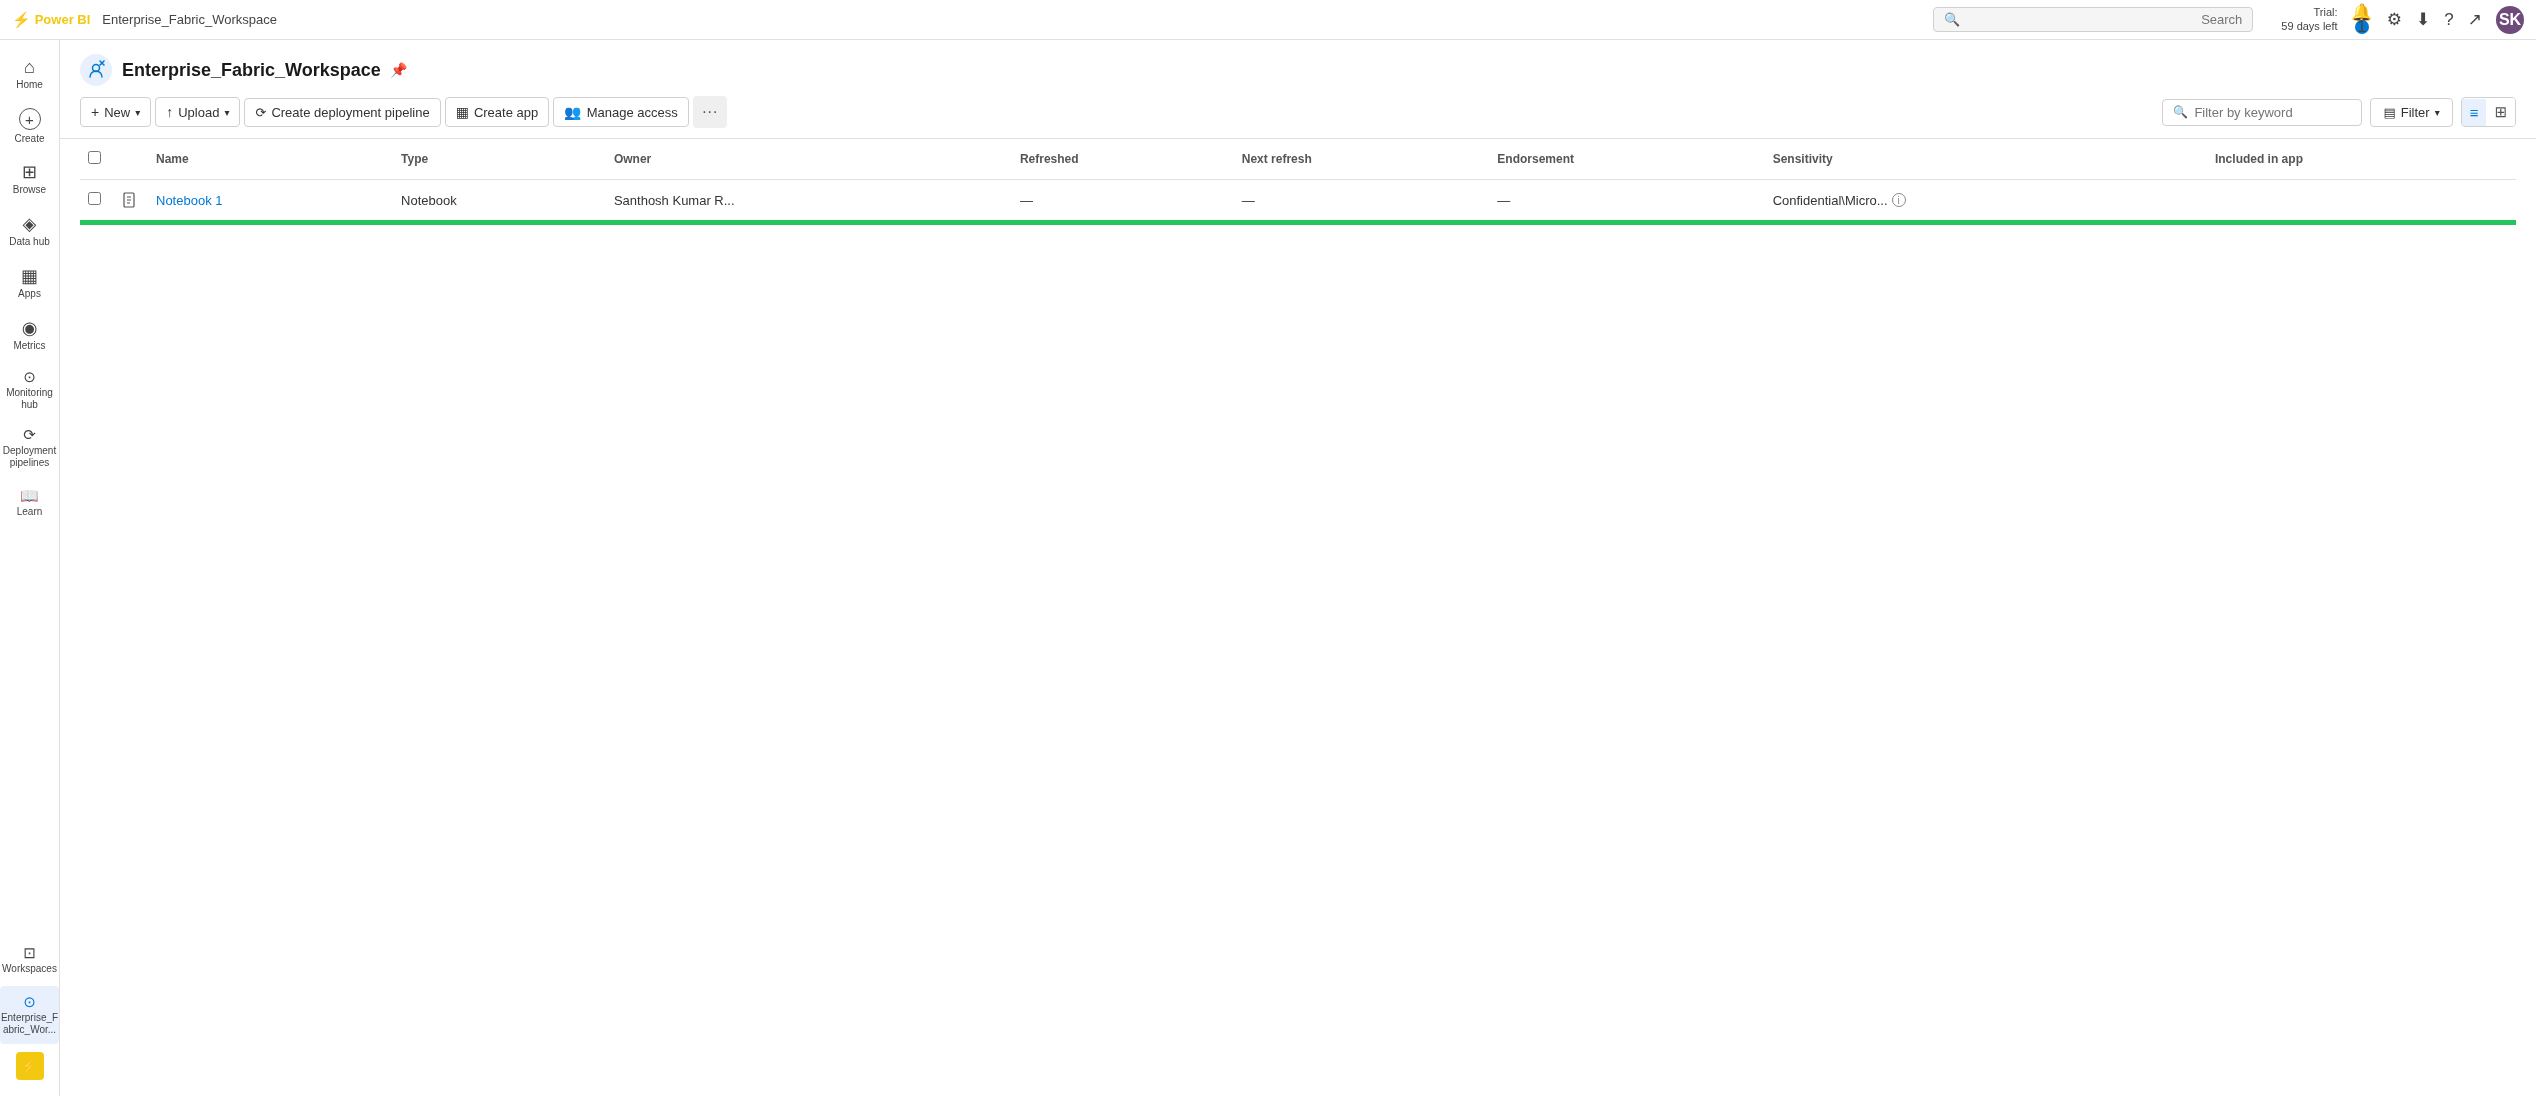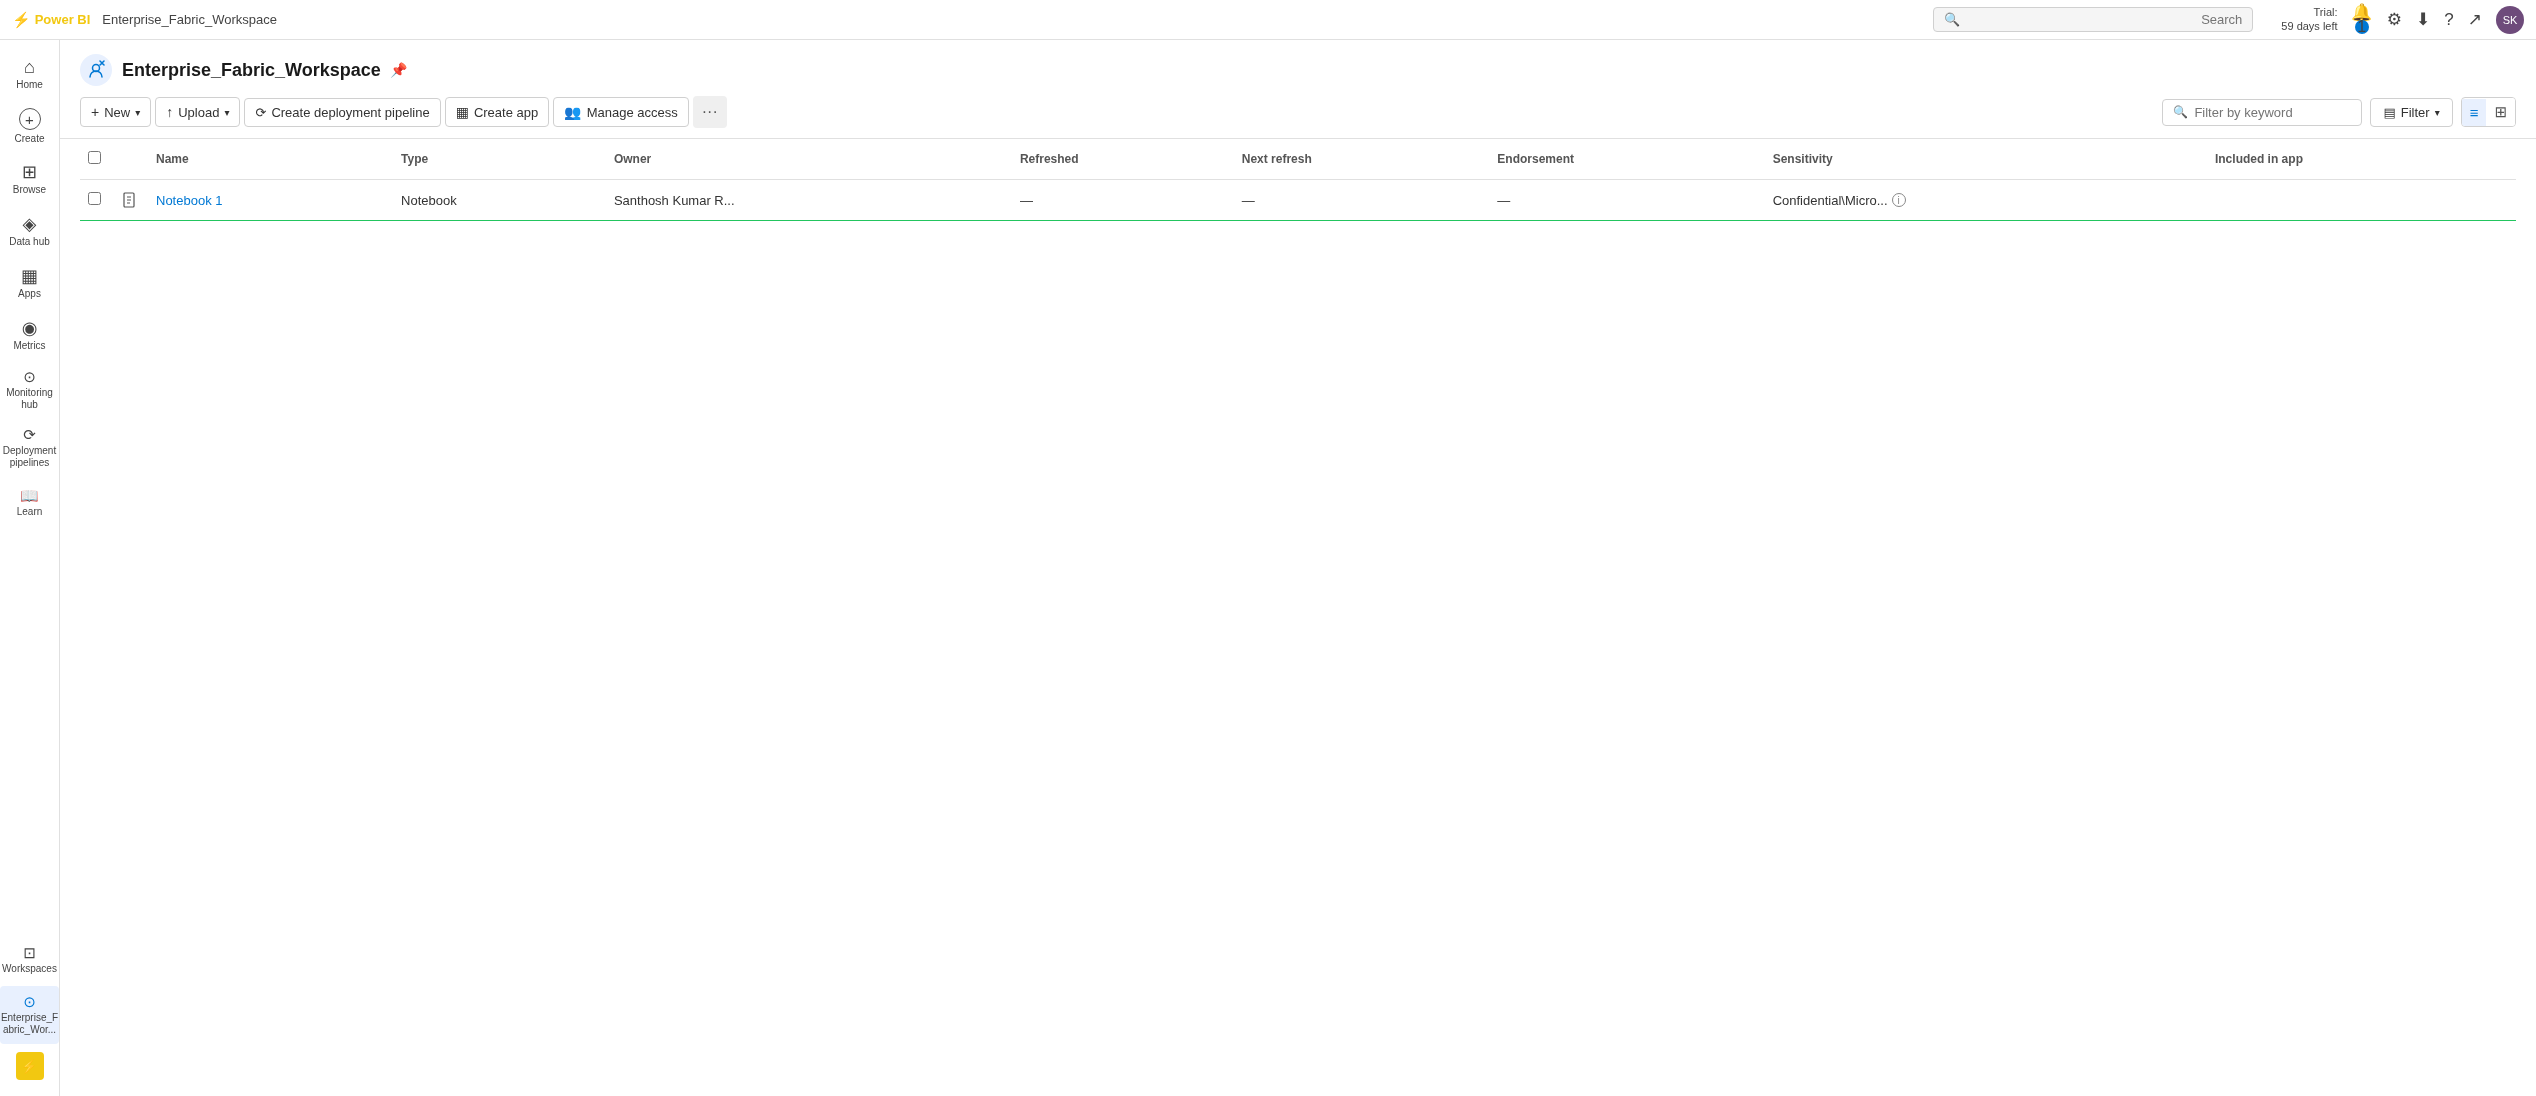--- a/index.html
+++ b/index.html
@@ -80,25 +80,25 @@
       display: flex;
       align-items: center;
       justify-content: center;
     }
     .avatar-circle {
       width: 28px;
       height: 28px;
       border-radius: 50%;
       background: #6e4b7b;
       color: #fff;
-      font-size: 11px;
-      display: flex;
-      align-items: center;
-      justify-content: center;
-      font-weight: 400;
+      font-size: 16px;
+      display: flex;
+      align-items: center;
+      justify-content: center;
+      font-weight: 700;
       cursor: pointer;
     }
 
     
     .main-layout {
       display: flex;
       flex: 1;
       overflow: hidden;
     }
 
@@ -301,21 +301,21 @@
       font-weight: 600;
       color: #555;
       white-space: nowrap;
       cursor: pointer;
       user-select: none;
     }
     .data-table td {
       padding: 10px 8px;
       font-size: 13px;
       color: #333;
-      border-bottom: 1px solid #22c55e;
+      border-bottom: 5px solid #22c55e;
       vertical-align: middle;
     }
     .item-icon {
       width: 20px;
       height: 20px;
       display: flex;
       align-items: center;
       justify-content: center;
       color: #555;
       font-size: 14px;

